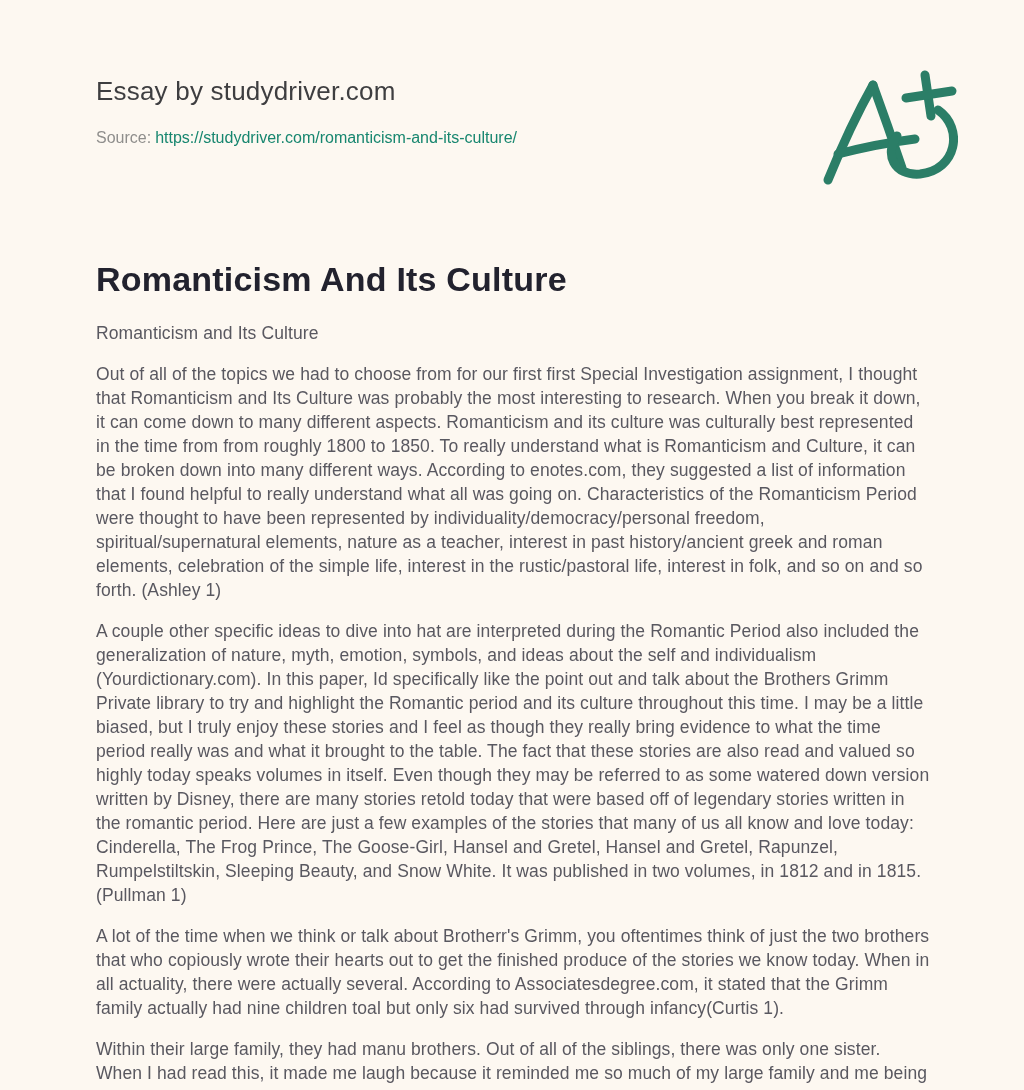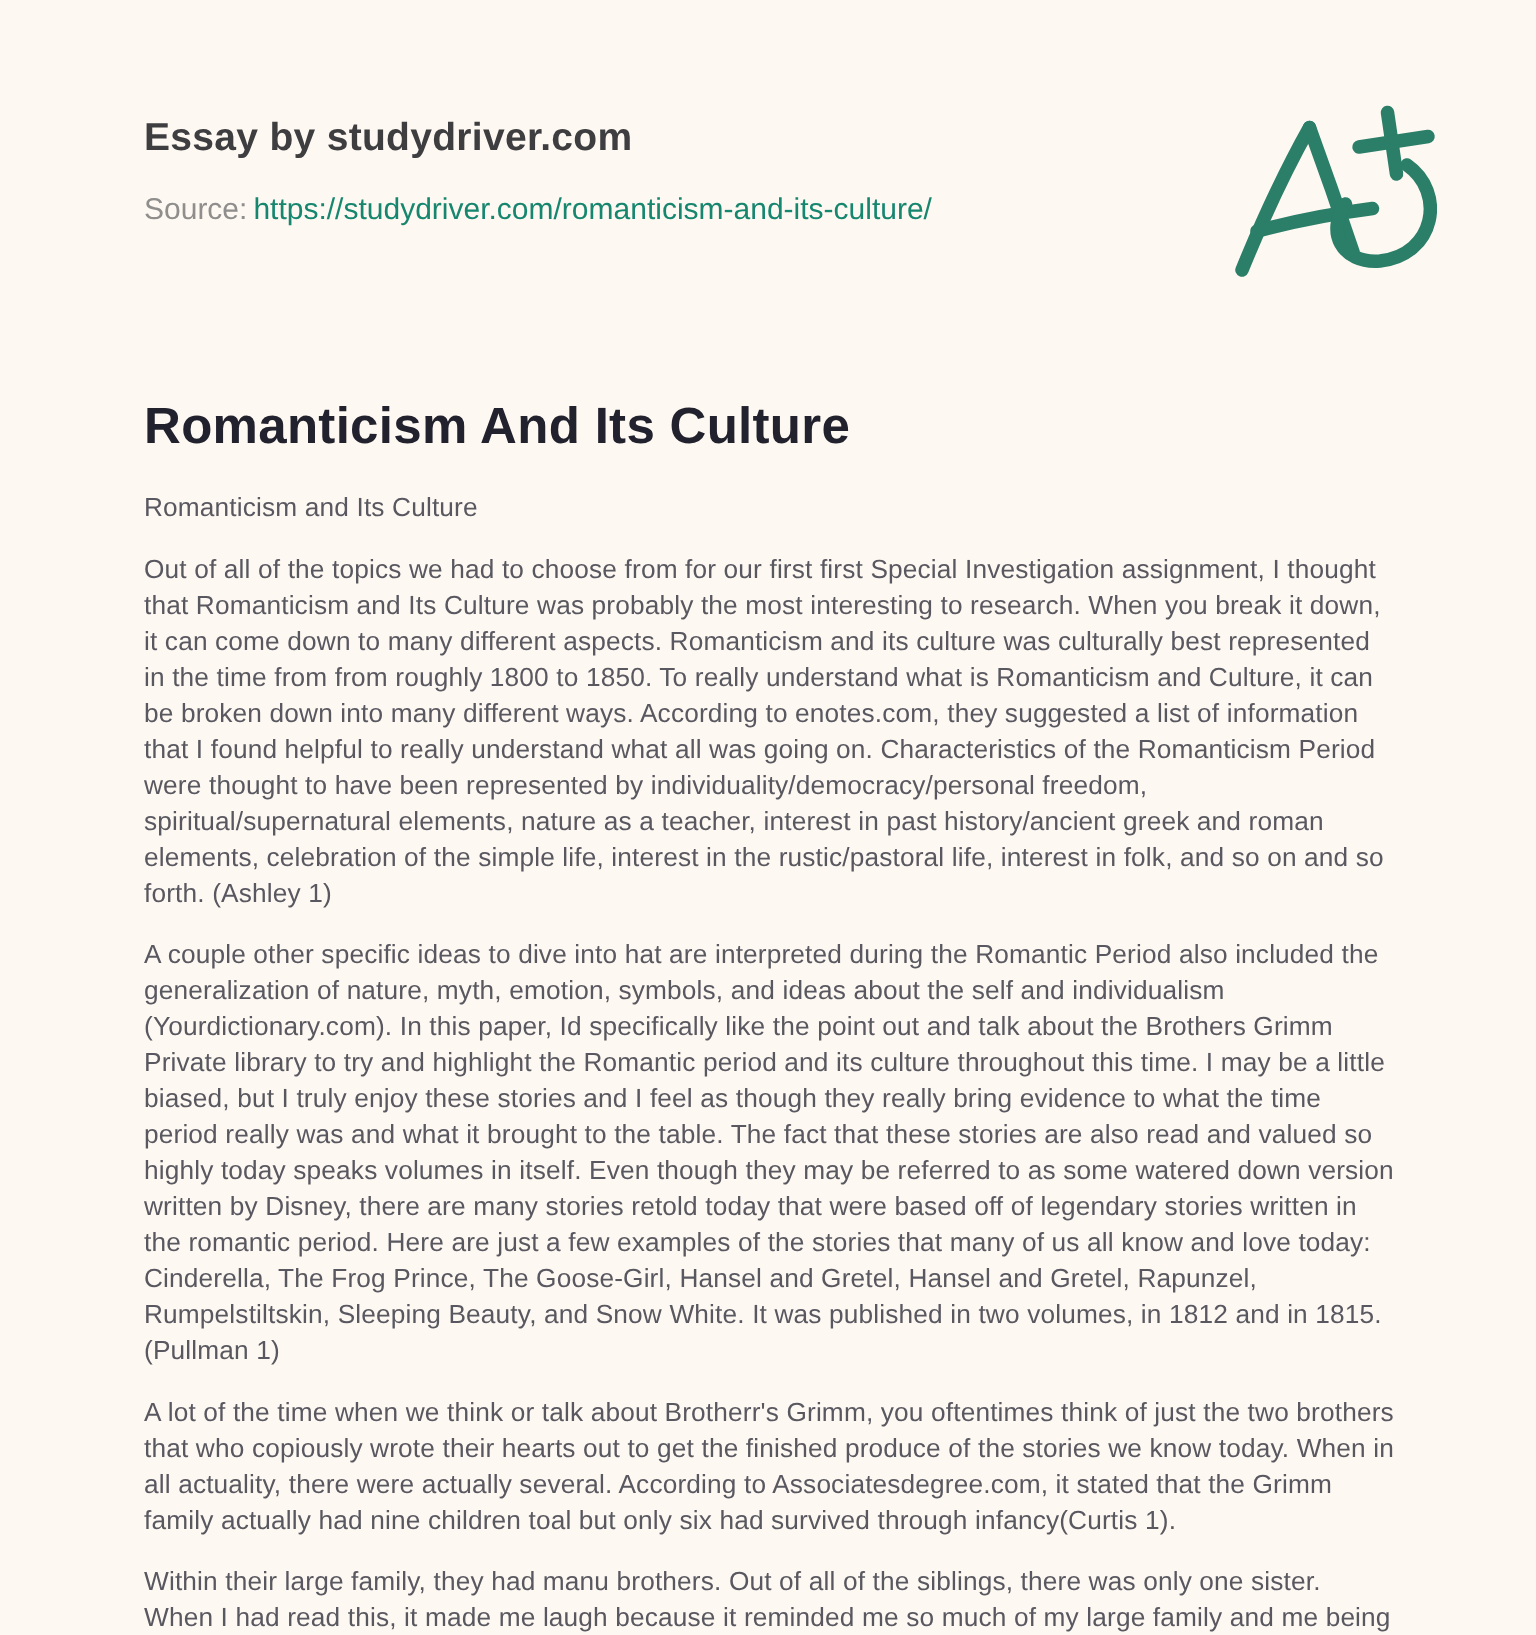--- a/index.html
+++ b/index.html
@@ -17,27 +17,27 @@
   .page {
     position: relative;
     width: 1024px;
     height: 1090px;
     box-sizing: border-box;
     padding: 76px 94px 0 96px;
   }
   .doc-header { position: relative; }
   .essay-by {
     font-size: 26px;
-    font-weight: 700;
+    font-weight: 400;
     color: #3E3E40;
     letter-spacing: 0.2px;
     margin: 0 0 22px 0;
   }
   .source-line {
-    font-size: 20px;
+    font-size: 16px;
     color: #8F8E8C;
     margin: 0;
   }
   .source-line a {
     color: #17866F;
     text-decoration: none;
     margin-left: 4px;
   }
   .logo {
     position: absolute;

